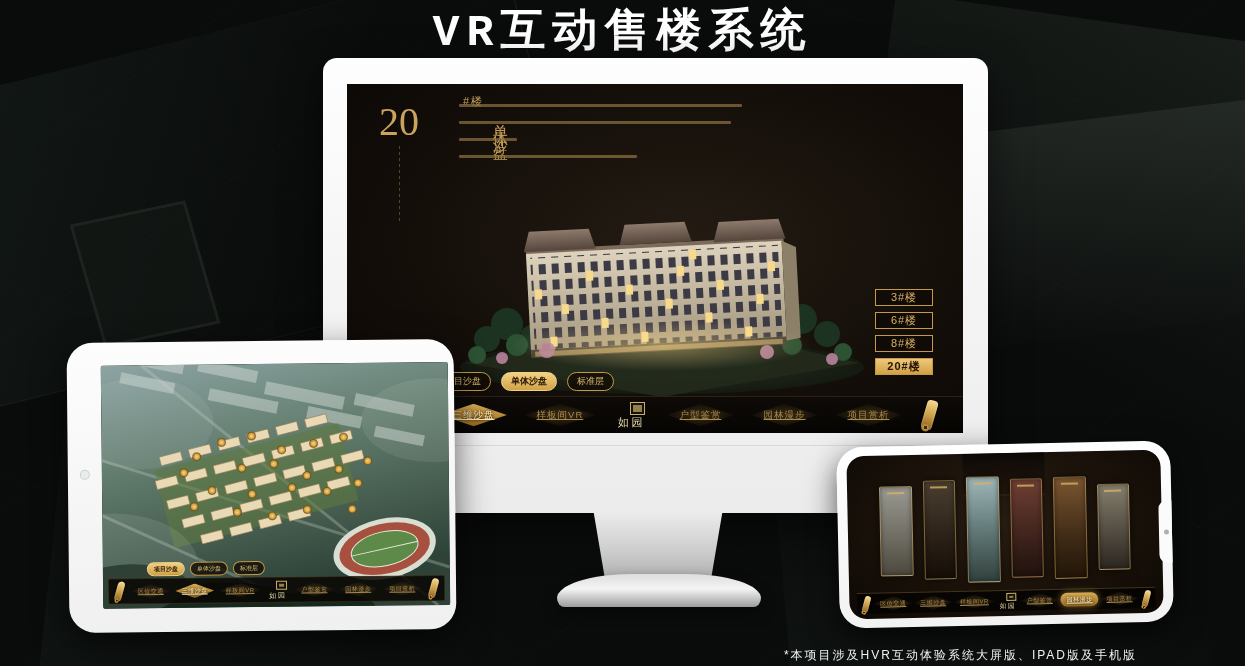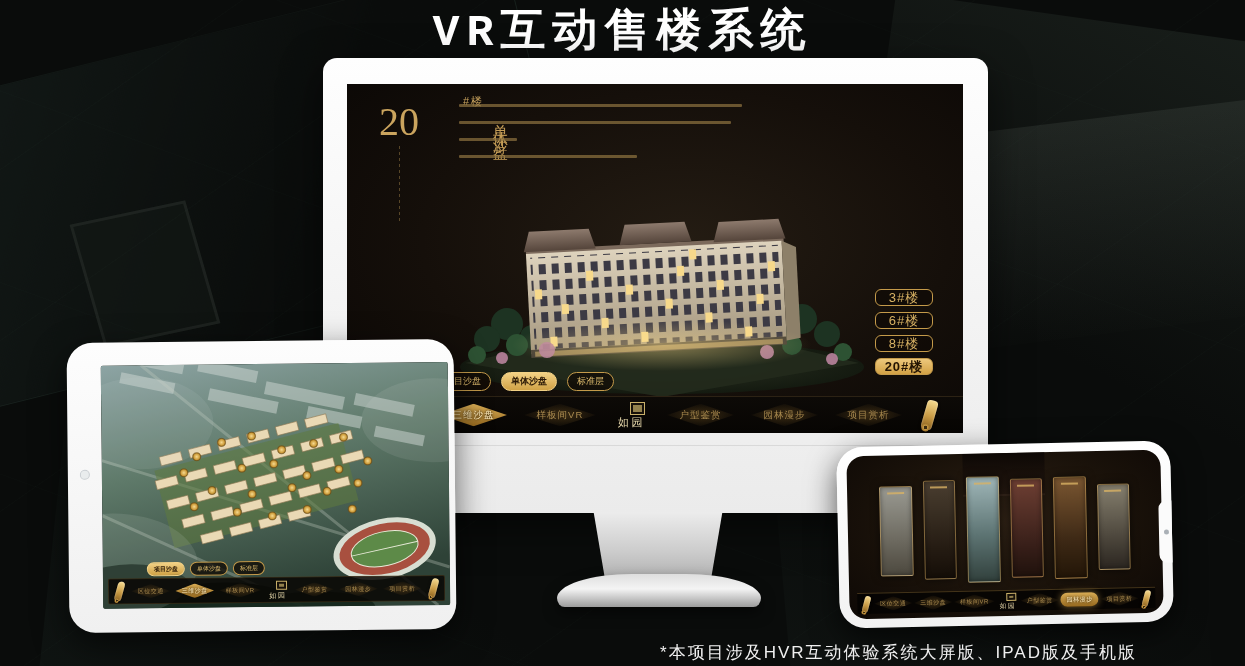--- a/index.html
+++ b/index.html
@@ -22,32 +22,32 @@
   .bg-frame{left:86px;top:210px;width:112px;height:122px;transform:rotate(-16deg) skewY(4deg);
        border:3px solid rgba(150,160,150,.10);background:rgba(20,26,22,.5);}
   .bg-roads{left:0;top:0;right:0;bottom:0;opacity:.5;
        background:
         repeating-linear-gradient(-35deg,rgba(90,130,115,.05) 0 1px,transparent 1px 140px),
         repeating-linear-gradient(20deg,rgba(90,130,115,.04) 0 1px,transparent 1px 180px);}
 
   
   .title{position:absolute;top:0;left:0;width:100%;margin:0;text-align:center;
          font-size:45px;font-weight:bold;letter-spacing:7px;color:#ffffff;font-family:Liberation Mono, monospace;}
-  .footnote{position:absolute;right:108px;bottom:2px;font-size:17px;letter-spacing:2px;
+  .footnote{position:absolute;right:108px;bottom:2px;font-size:12px;letter-spacing:2px;
          color:#f0f0f0;}
 
   
   .pill-tabs{display:flex;gap:10px;}
   .pill{border:1px solid #c49a4a;color:#e0bd6e;border-radius:2em;padding:.22em 1em;
         background:rgba(18,12,5,.78);white-space:nowrap;}
   .pill.active{background:linear-gradient(#f2d185,#d0a246);color:#2a1805;border-color:#f2d185;font-weight:bold;}
 
   .nav-bar{display:flex;align-items:center;justify-content:space-between;
            background:linear-gradient(#0d0a07,#070503);border-top:1px solid #2c2214;}
-  .nav-item{position:relative;z-index:0;color:#a98a4f;letter-spacing:1px;padding:.3em .8em;white-space:nowrap;}
+  .nav-item{position:relative;z-index:0;color:#a98a4f;letter-spacing:1px;padding:.3em .8em;white-space:nowrap;text-decoration:underline;}
   .nav-item::before{content:"";position:absolute;inset:-.2em -.5em;z-index:-1;
         background:radial-gradient(ellipse at center,rgba(62,46,20,.95),rgba(25,17,7,.12) 80%);
         clip-path:polygon(0 50%,50% 0,100% 50%,50% 100%);}
   .nav-item.active{color:#fce8b8;text-shadow:0 0 3px #000;}
   .nav-item.active::before{background:linear-gradient(180deg,#d9ad55,#96691f);
         box-shadow:0 0 7px rgba(217,173,85,.55);}
   .nav-item.oval{padding:.15em .7em;}
   .nav-item.oval::before{clip-path:none;border-radius:2em;}
   .nav-logo{display:flex;flex-direction:column;align-items:flex-end;color:#e8d9ac;letter-spacing:.25em;line-height:1;}
   .seal{width:1.2em;height:1em;border:1px solid #c9b06a;background:#17110a;position:relative;margin-bottom:.25em;}
@@ -79,22 +79,22 @@
   .blk-sub{writing-mode:vertical-rl;font-family:"Liberation Serif","DejaVu Serif",serif;
         font-size:15px;letter-spacing:7px;margin:10px 0 0 6px;color:#c49d57;}
   .blk-en{position:absolute;left:52px;top:62px;width:1px;height:78px;opacity:.55;
         background:repeating-linear-gradient(180deg,#8f7440 0 3px,transparent 3px 6px);}
   .desc i{display:block;height:3px;background:#8f7440;opacity:.7;border-radius:1px;margin-bottom:14px;}
   .desc{position:absolute;left:112px;top:20px;}
 
   .bldg{position:absolute;left:100px;top:75px;}
 
   .floor-btns{position:absolute;right:30px;top:205px;width:58px;display:grid;gap:6px;}
-  .floor-btn{height:15px;line-height:15px;text-align:center;font-size:13px;letter-spacing:1px;
-        border:1px solid #c49a4a;border-radius:6px;color:#d8b264;background:rgba(15,10,5,.7);}
+  .floor-btn{height:15px;line-height:15px;text-align:center;font-size:11px;letter-spacing:1px;
+        border:1px solid #c49a4a;border-radius:0;color:#d8b264;background:rgba(15,10,5,.7);}
   .floor-btn.active{background:linear-gradient(#edc87c,#d2a145);color:#241403;font-weight:bold;}
 
   .m-tabs{position:absolute;left:88px;bottom:42px;font-size:9px;}
   .m-nav{position:absolute;left:0;right:0;bottom:0;height:36px;font-size:9.5px;padding:0 14px;}
   .m-nav .scroll{width:11px;height:30px;margin-right:14px;}
   .m-nav .nav-logo{font-size:11px;}
 
   
   .tablet{position:absolute;left:68px;top:341px;width:387px;height:290px;border-radius:26px;
         background:linear-gradient(#fdfdfd,#f0f0f0);transform:rotate(-.6deg);

